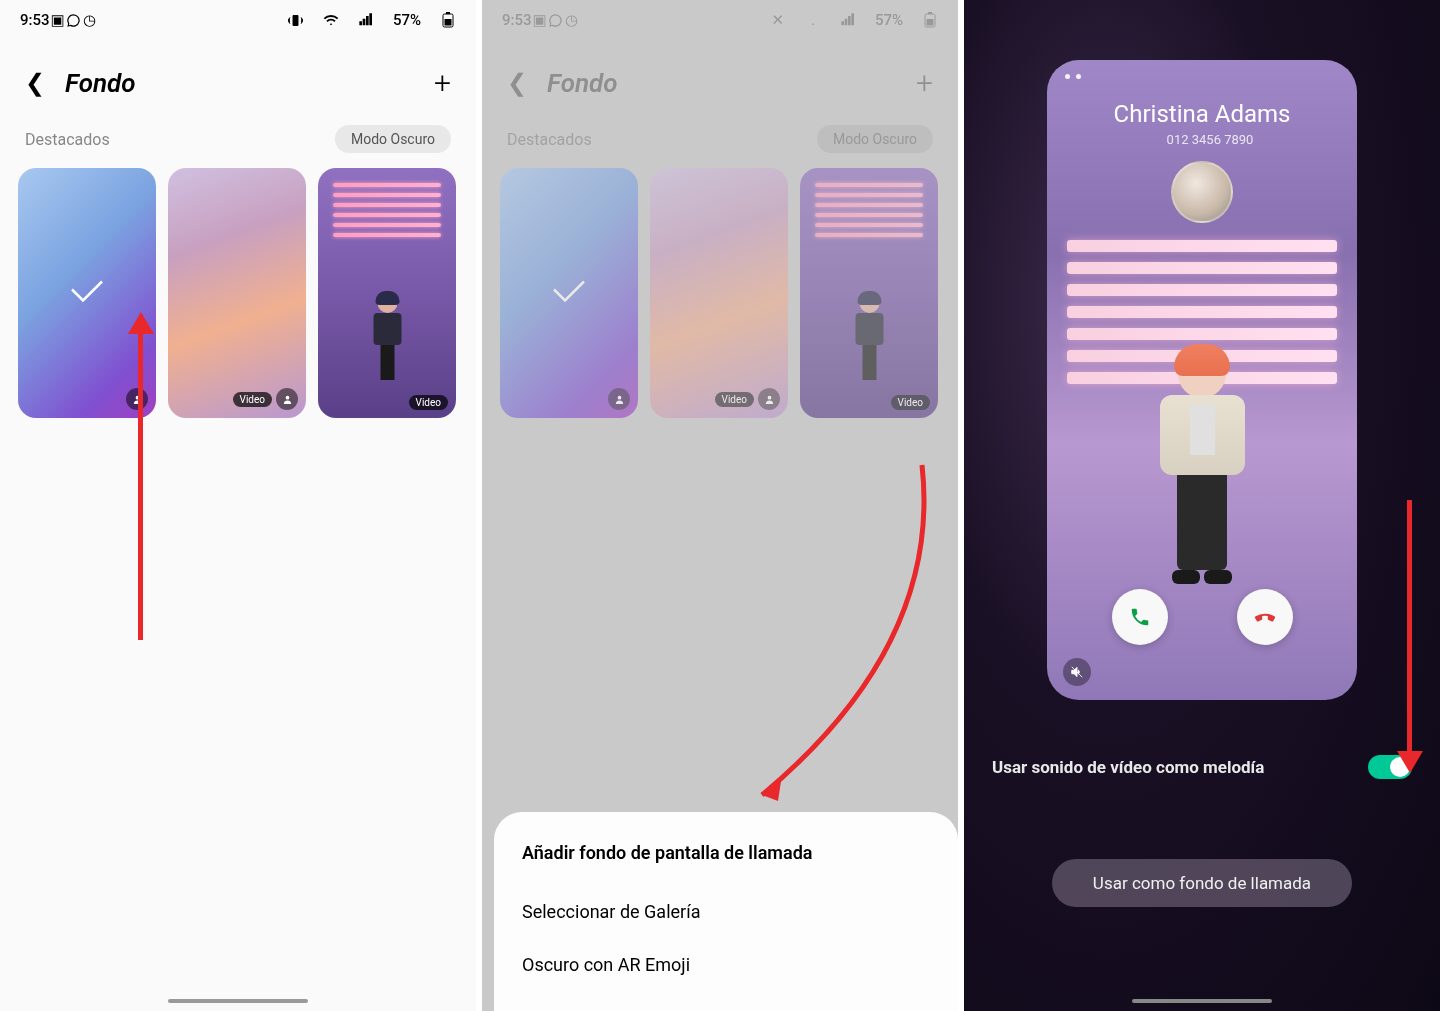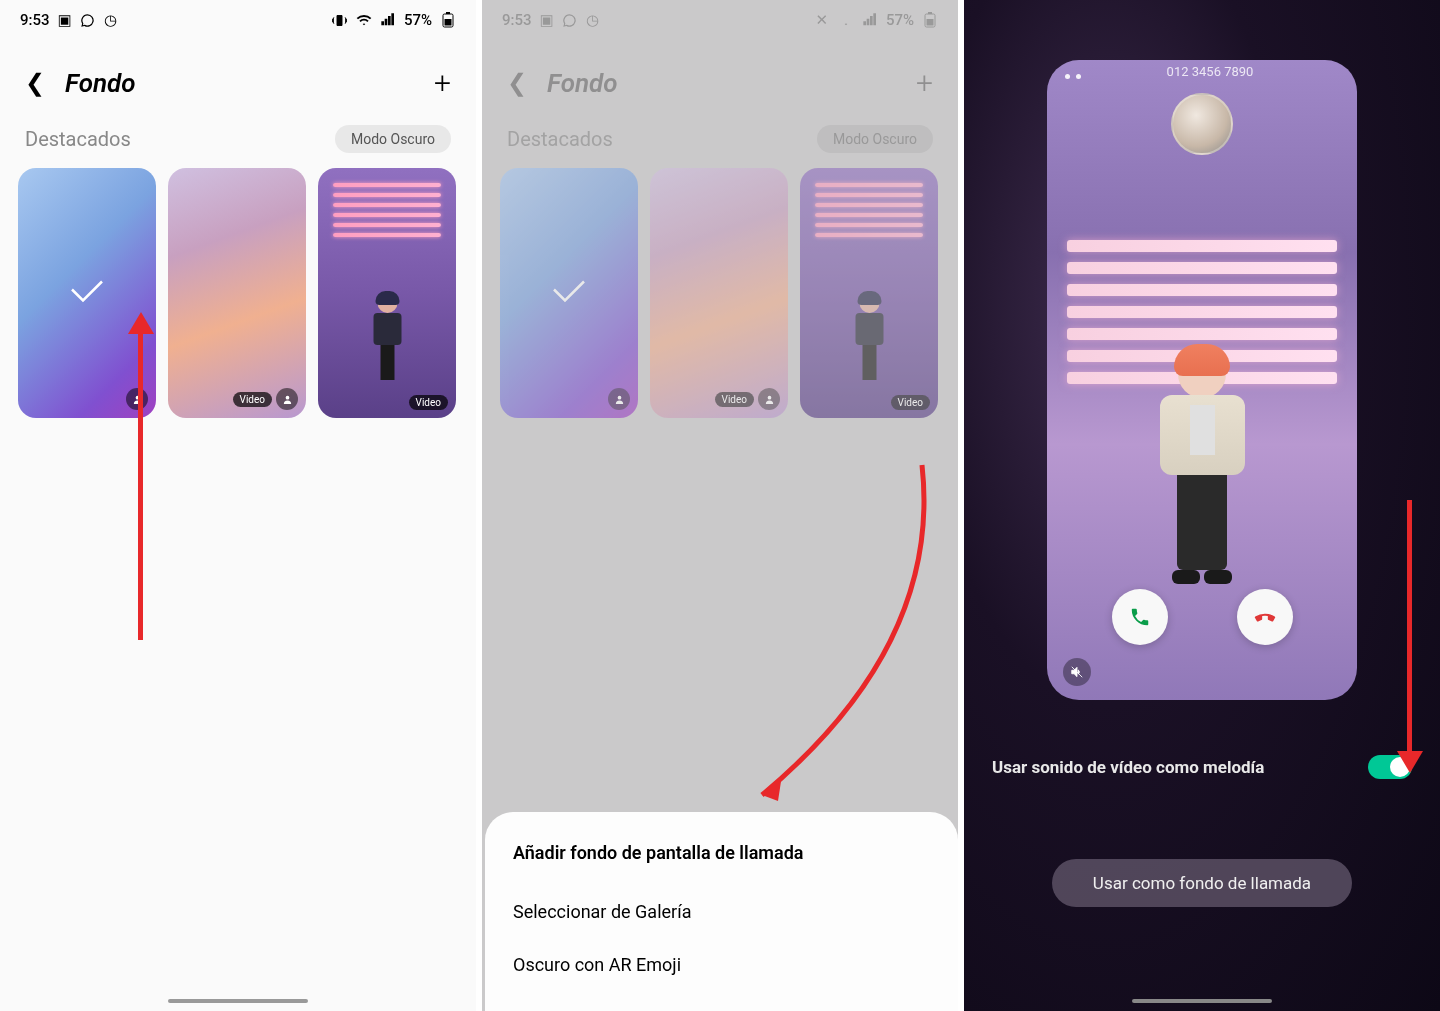--- a/index.html
+++ b/index.html
@@ -4,35 +4,35 @@
   <style>
     * { margin: 0; padding: 0; box-sizing: border-box; font-family: -apple-system, BlinkMacSystemFont, 'Segoe UI', Roboto, sans-serif; }
     body { background: #fff; width: 1440px; height: 1011px; display: flex; gap: 6px; padding: 0; }
     .screen { width: 476px; height: 1011px; position: relative; overflow: hidden; }
     .screen1 { background: #fafafa; }
     .screen2 { background: #cac9ca; }
     .screen3 { background: radial-gradient(ellipse at 30% 30%, #3d2b4d 0%, #1a1025 40%, #0d0816 100%); }
 
     
     .status-bar { display: flex; justify-content: space-between; align-items: center; padding: 10px 20px 5px; font-size: 15px; font-weight: 500; height: 35px; }
-    .status-left { display: flex; align-items: center; gap: 7px; }
-    .status-right { display: flex; align-items: center; gap: 8px; }
+    .status-left { display: flex; align-items: center; }
+    .status-right { display: flex; align-items: center; gap: 19px; }
     .status-icon { width: 16px; height: 16px; display: inline-flex; align-items: center; justify-content: center; }
     .screen2 .status-bar { color: #7a7a7a; }
     
     
     .header { display: flex; align-items: center; padding: 30px 25px 15px; gap: 20px; }
     .back-arrow { font-size: 24px; font-weight: 300; cursor: pointer; }
     .header-title { font-size: 26px; font-weight: 600; flex: 1; font-style: italic; }
     .plus-btn { font-size: 30px; font-weight: 300; cursor: pointer; }
     .screen2 .header-title, .screen2 .back-arrow, .screen2 .plus-btn { color: #6a6a6a; }
 
     
     .dest-row { display: flex; justify-content: space-between; align-items: center; padding: 10px 25px; }
-    .dest-label { color: #888; font-size: 20px; }
+    .dest-label { color: #888; font-size: 16px; }
     .dark-mode-chip { background: #e8e8e8; color: #555; padding: 6px 16px; border-radius: 18px; font-size: 14px; cursor: pointer; }
     .screen2 .dest-label { color: #8a8a8a; }
     .screen2 .dark-mode-chip { background: #b8b7b8; color: #7a7a7a; }
 
     
     .thumbs { display: flex; gap: 12px; padding: 5px 18px; }
     .thumb { width: 138px; height: 250px; border-radius: 18px; position: relative; overflow: hidden; cursor: pointer; }
     .thumb1 { background: linear-gradient(135deg, #a8c8f0 0%, #7ba3e0 40%, #8050d0 80%, #a040c0 100%); }
     .thumb2 { background: linear-gradient(160deg, #d0c0e0 0%, #c8a0c0 30%, #f0b090 60%, #b898d0 100%); }
     .thumb3 { background: linear-gradient(180deg, #9070c0 0%, #7858a8 50%, #5a4088 100%); }
@@ -57,21 +57,21 @@
     
     .red-arrow { position: absolute; z-index: 15; }
     .arrow1 { top: 330px; left: 138px; }
     .arrow1-line { width: 5px; height: 310px; background: #e8282a; }
     .arrow1-head { position: absolute; top: -18px; left: -10px; width: 0; height: 0; border-left: 13px solid transparent; border-right: 13px solid transparent; border-bottom: 22px solid #e8282a; }
     .arrow3 { top: 500px; right: 28px; }
     .arrow3-line { width: 5px; height: 255px; background: #e8282a; }
     .arrow3-head { position: absolute; bottom: -18px; left: -10px; width: 0; height: 0; border-left: 13px solid transparent; border-right: 13px solid transparent; border-top: 22px solid #e8282a; }
 
     
-    .bottom-sheet { position: absolute; bottom: 0; left: 3px; right: 0; background: #fdfdfd; border-radius: 28px 28px 0 0; padding: 30px 28px 20px; z-index: 10; margin-top: 44px; }
+    .bottom-sheet { position: absolute; bottom: 0; left: 12px; right: 0; background: #fdfdfd; border-radius: 28px 28px 0 0; padding: 30px 28px 20px; z-index: 10; margin-top: 44px; }
     .sheet-title { font-size: 18px; font-weight: 600; margin-bottom: 22px; }
     .sheet-item { font-size: 18px; padding: 16px 0; cursor: pointer; }
 
     
     .curved-arrow-svg { position: absolute; top: 445px; left: 260px; width: 200px; height: 380px; z-index: 15; }
 
     
     .home-indicator { position: absolute; bottom: 8px; left: 50%; transform: translateX(-50%); width: 140px; height: 4px; background: #999; border-radius: 2px; }
     .screen2 .home-indicator { background: #888; }
     .screen3 .home-indicator { background: #888; }
@@ -324,20 +324,21 @@
 
   <div class="home-indicator"></div>
 </div>
 
 <div class="screen screen3">
   <div class="preview-card">
     <div class="preview-dots">
         <div class="preview-dot"></div>
         <div class="preview-dot"></div>
       </div>
+    <div class="caller-name">Christina Adams</div>
     <div class="caller-num">012 3456 7890</div>
     <div class="caller-avatar"></div>
     <div class="neon-grid">
       <div class="neon-line"></div>
         <div class="neon-line"></div>
         <div class="neon-line"></div>
         <div class="neon-line"></div>
         <div class="neon-line"></div>
         <div class="neon-line"></div>
         <div class="neon-line"></div>

